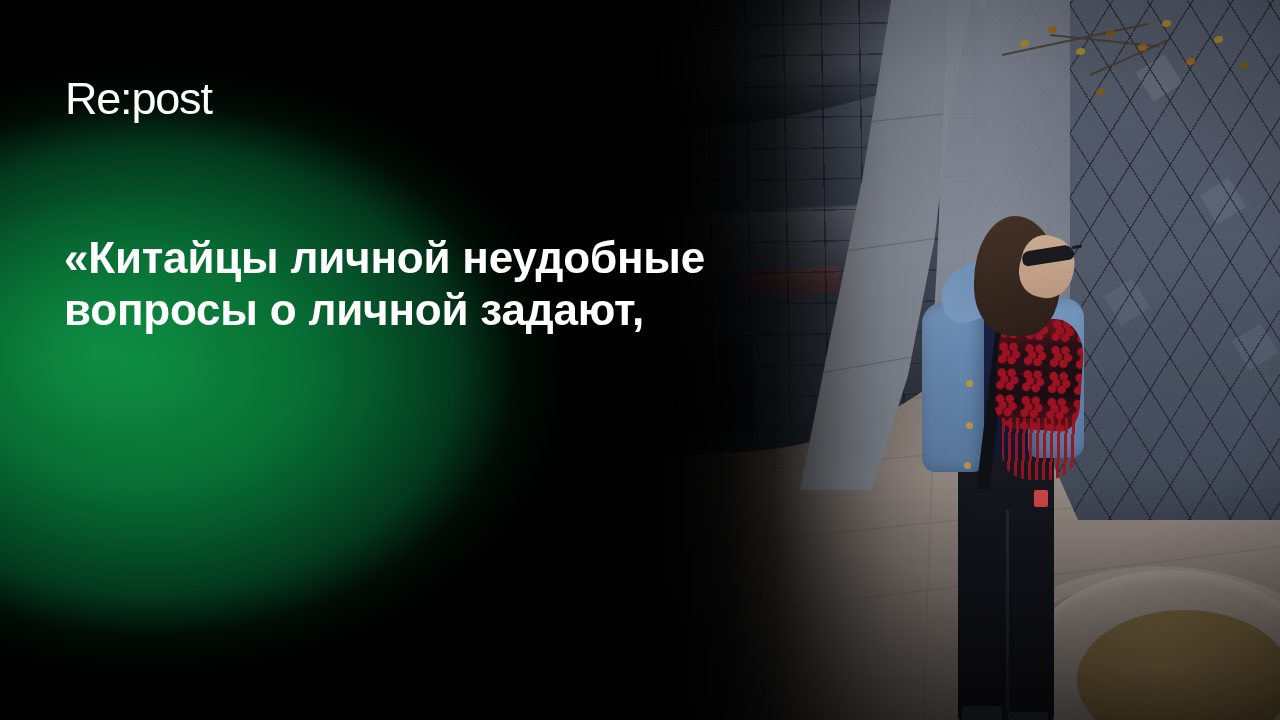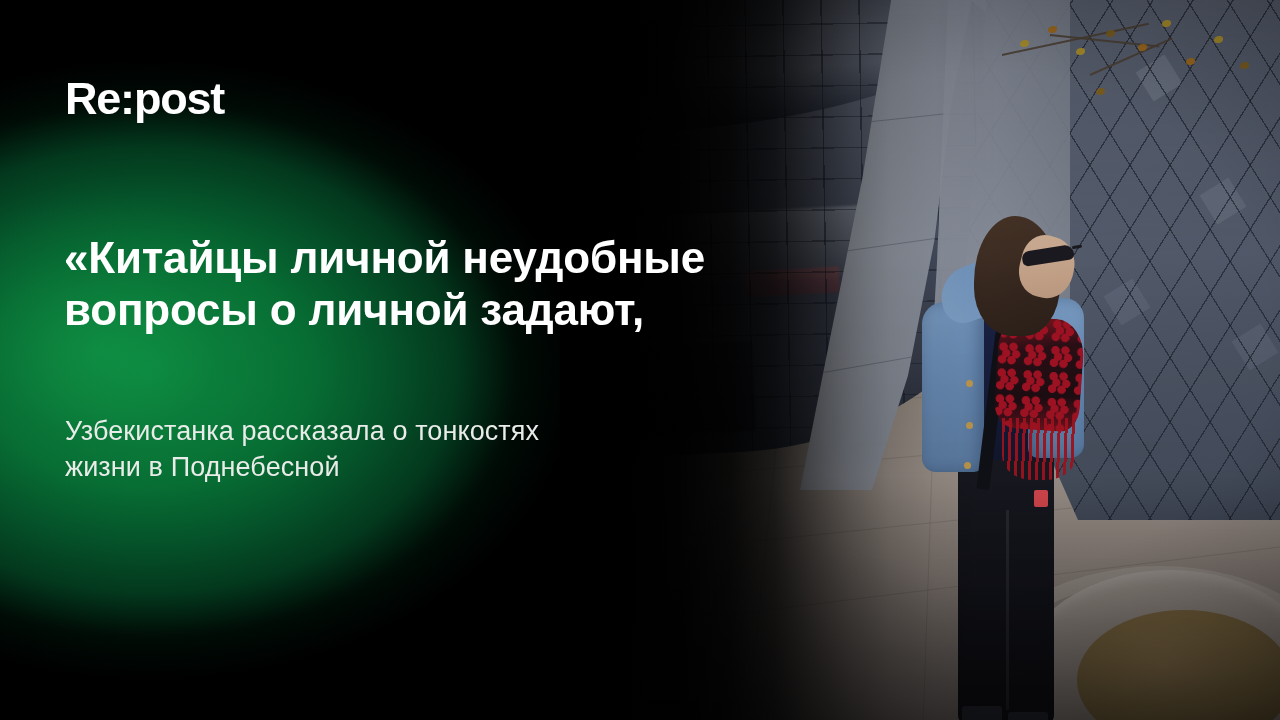--- a/index.html
+++ b/index.html
@@ -315,21 +315,21 @@
     pointer-events:none;
   }
 
   
   .content { position:absolute; inset:0; }
 
   .logo {
     position:absolute; left:65px; top:76px;
     color:#ffffff;
     font-size:45px;
-    font-weight:bold;
+    font-weight:normal;
     letter-spacing:-1.2px;
     line-height:1;
   }
 
   .headline {
     position:absolute; left:64px; top:232px;
     width:740px;
     color:#ffffff;
     font-size:44px;
     font-weight:bold;
@@ -454,19 +454,15 @@
 
   <div class="content">
 
     <div class="logo">Re:post</div>
 
     <div class="headline">
       <span class="ln">«Китайцы личной неудобные</span>
       <span class="ln">вопросы о личной задают,</span>
     </div>
 
-    <div class="subtitle">
-      <span class="ln">Узбекистанка рассказала о тонкостях</span>
-      <span class="ln">жизни в Поднебесной</span>
-    </div>
 
   </div>
 </div>
 
 </body></html>

